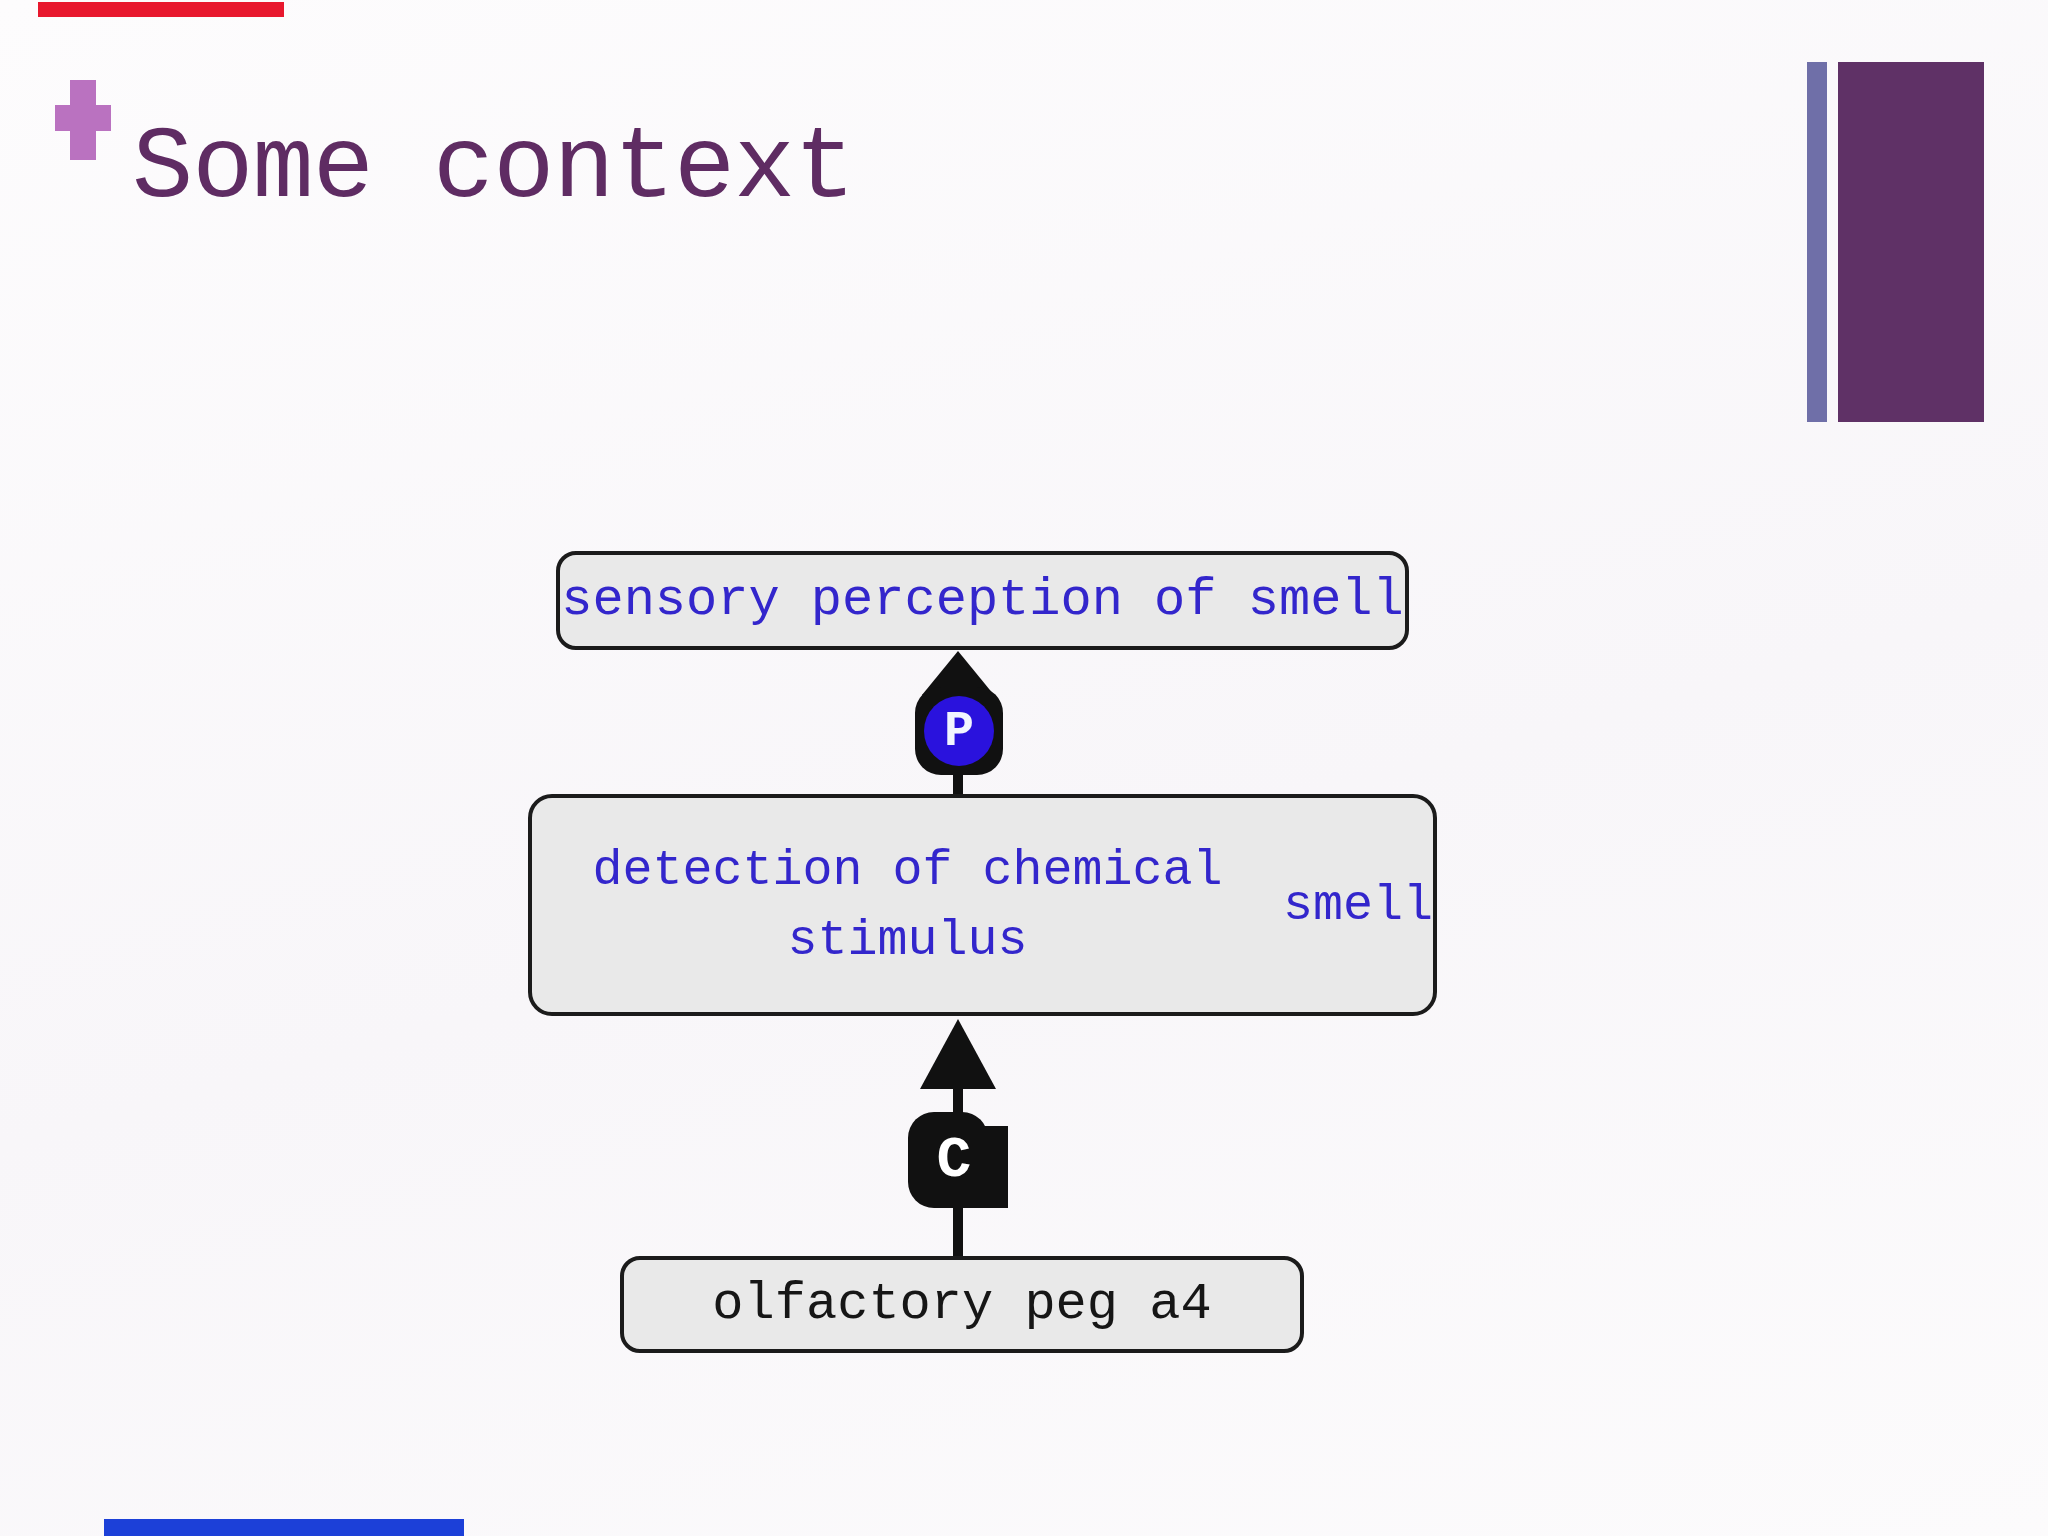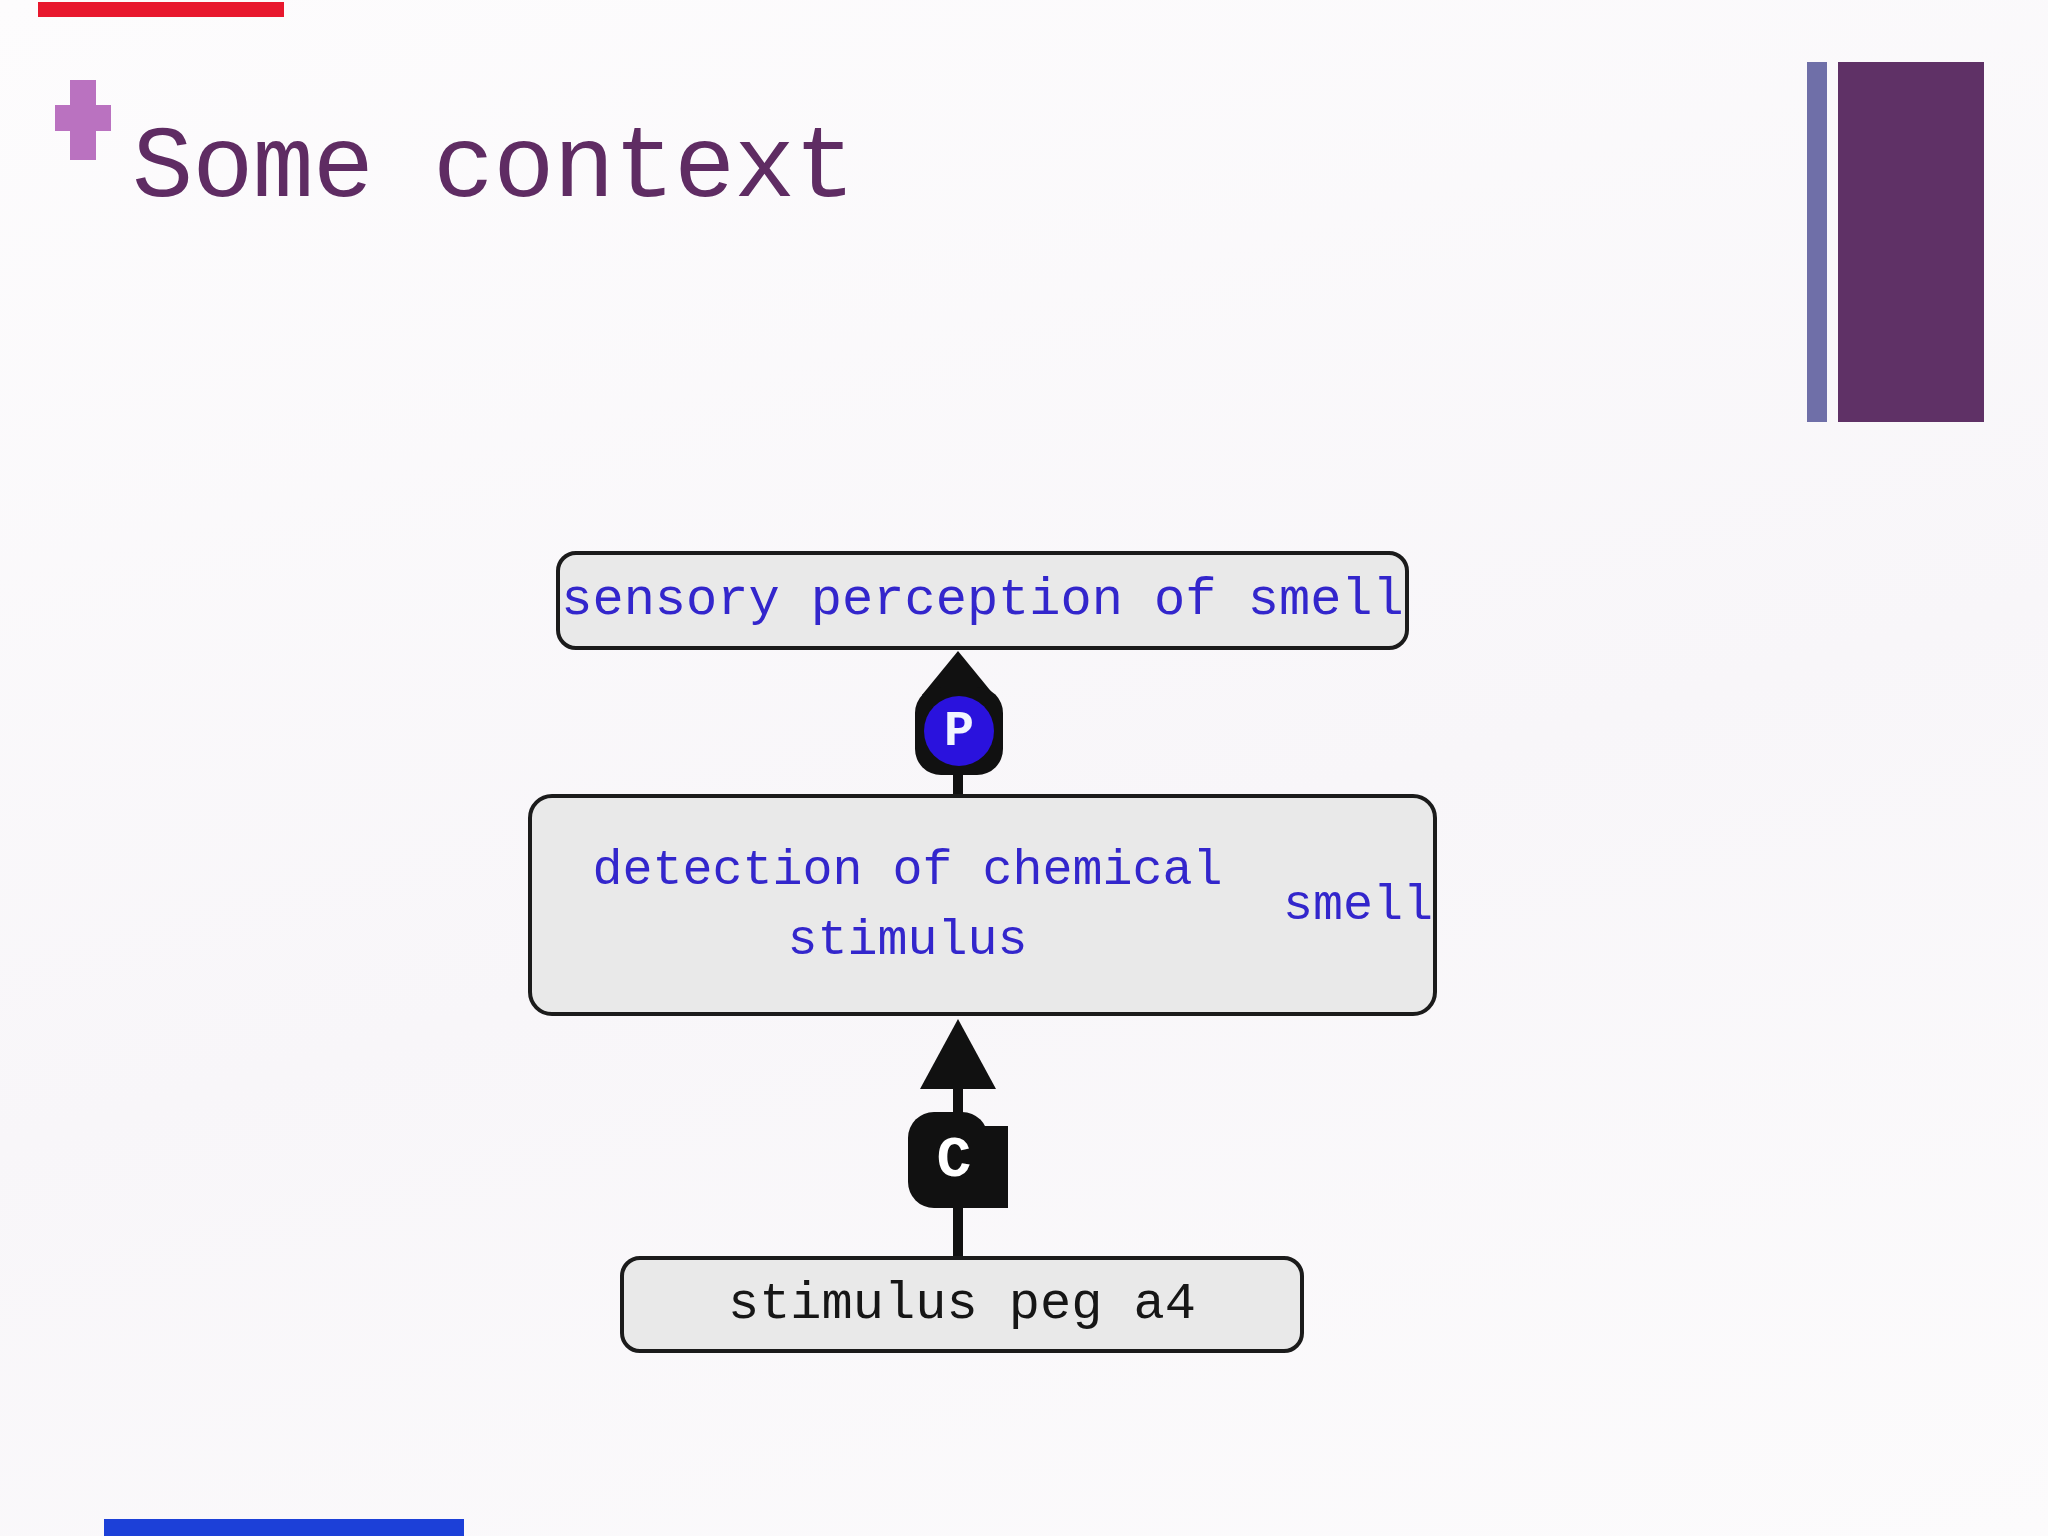--- a/index.html
+++ b/index.html
@@ -106,17 +106,17 @@
 
     <div class="badge-c">
       <div class="c-round"></div>
       <div class="c-square"></div>
       <div class="c-letter">C</div>
     </div>
 
     <div class="stub stub-3"></div>
 
     <div class="node node-3">
-      <span>stimulus peg a4</span>
+      <span>olfactory peg a4</span>
     </div>
 
   </div>
 </div>
 
 </body></html>

